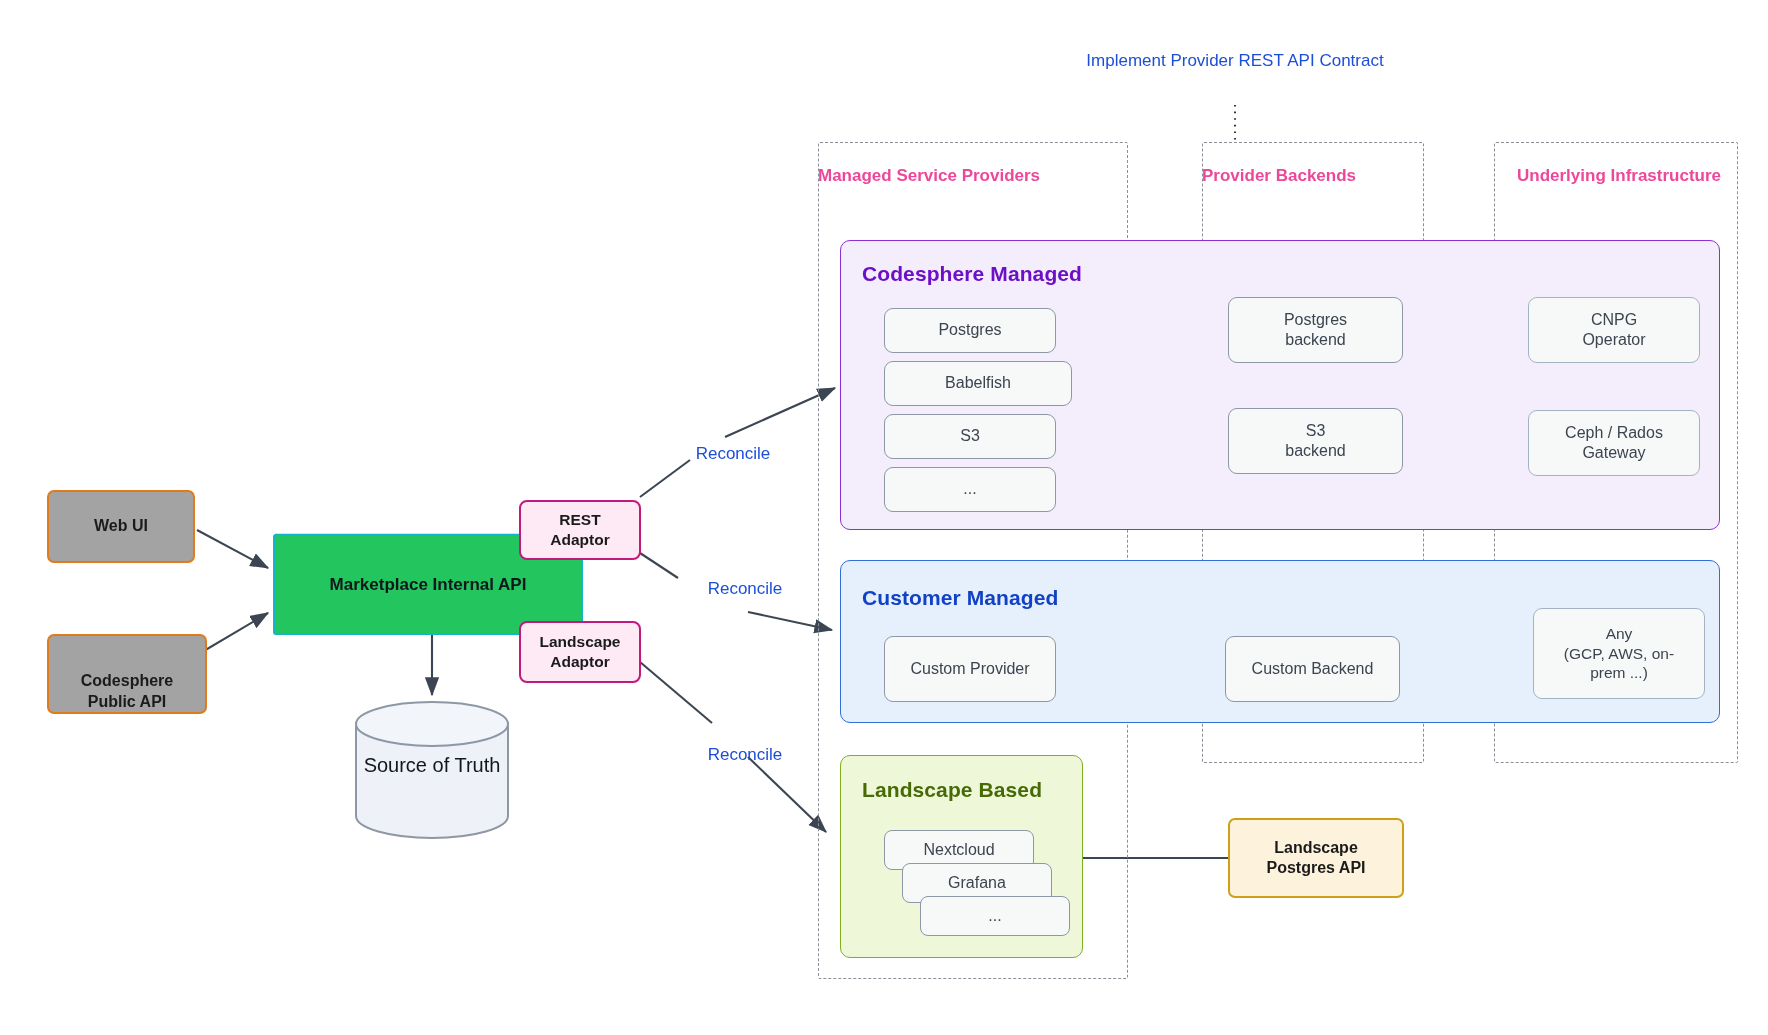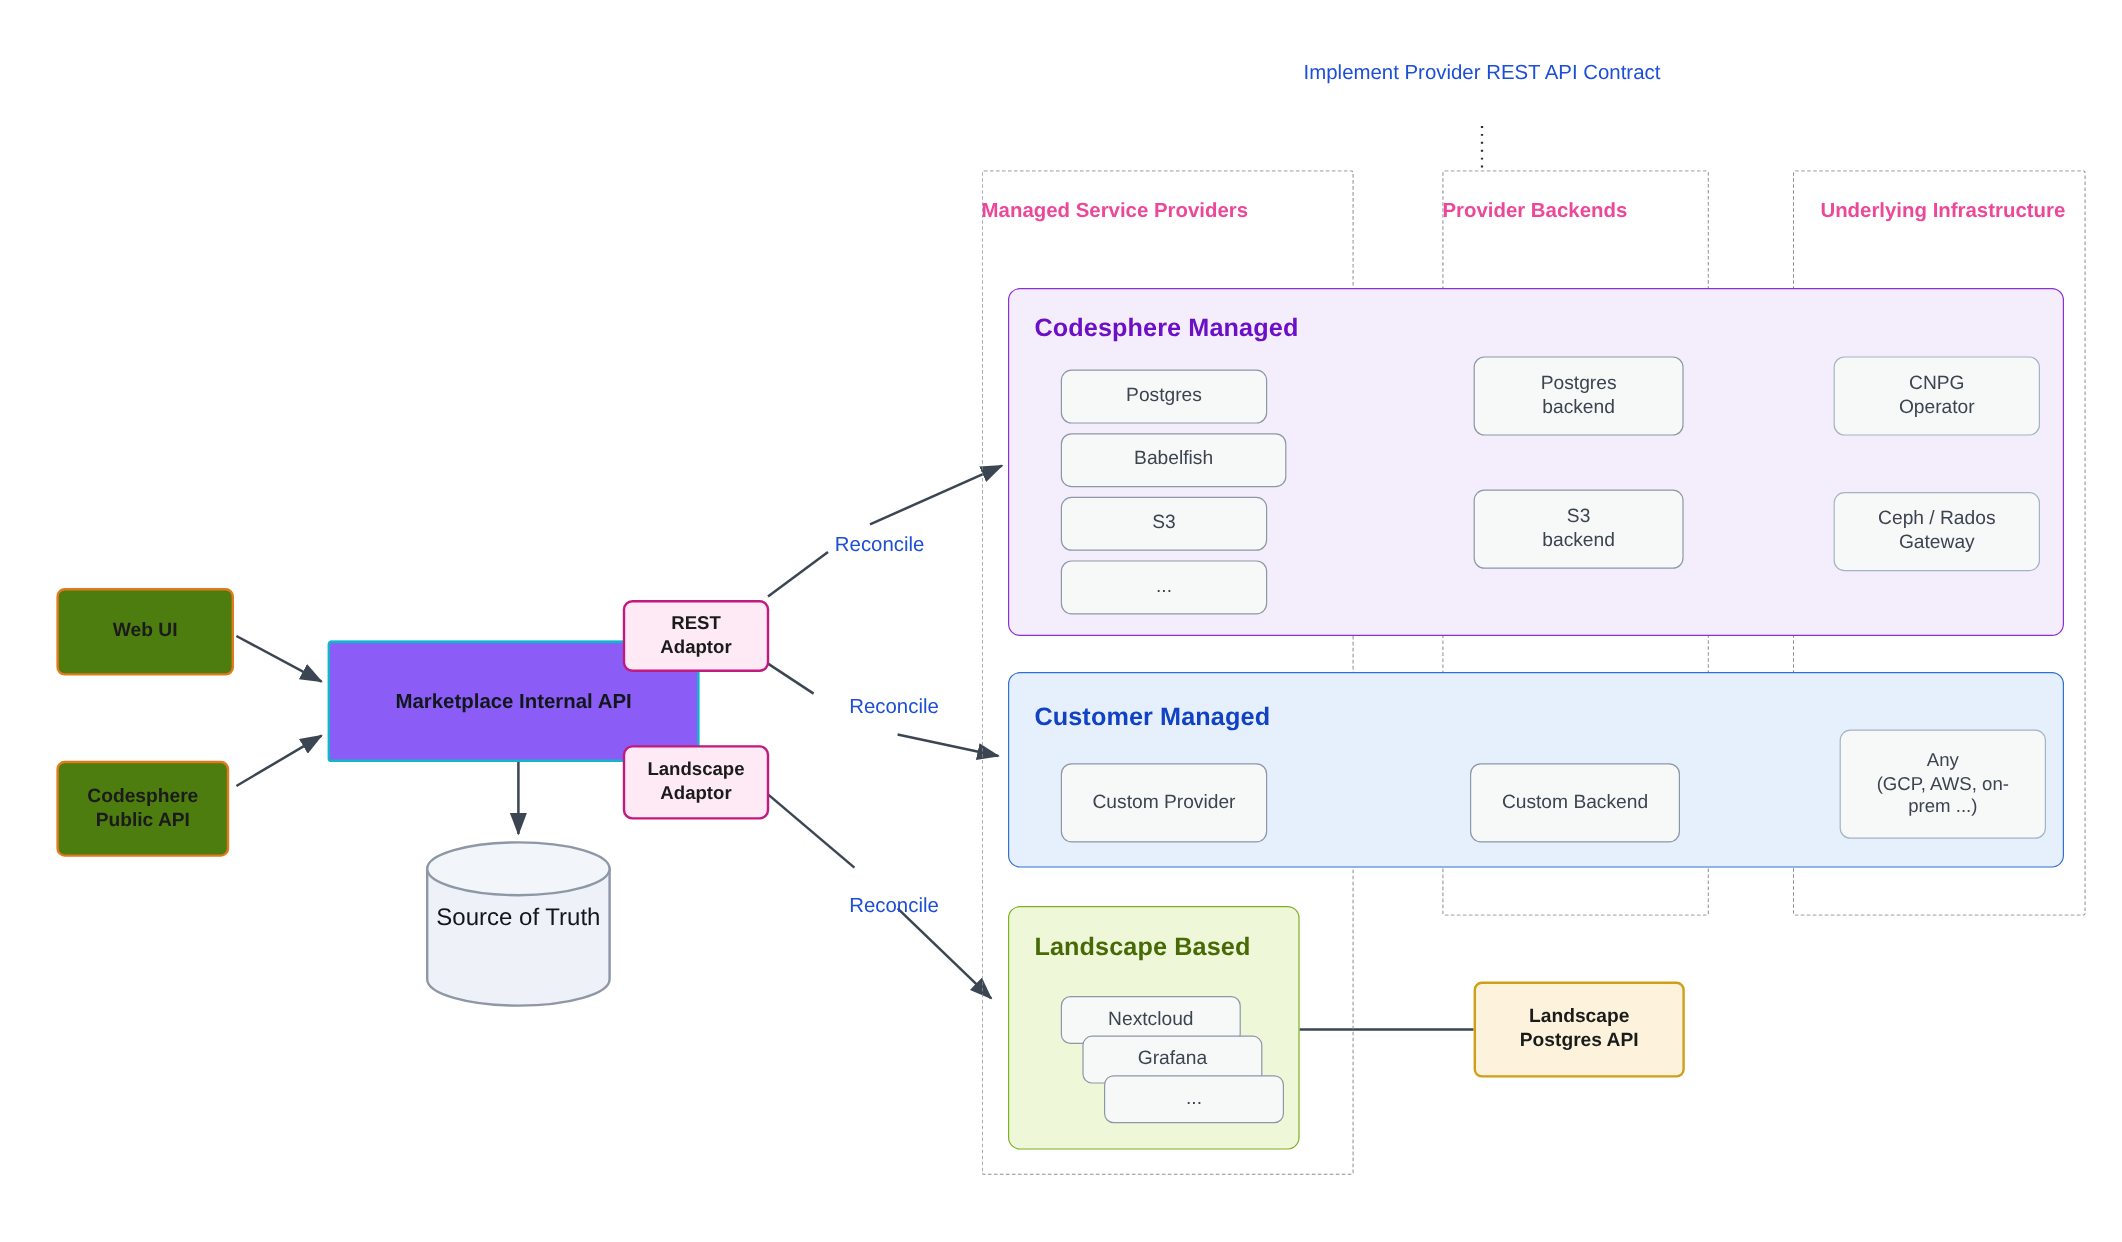--- a/index.html
+++ b/index.html
@@ -31,30 +31,30 @@
     display: flex;
     align-items: center;
     justify-content: center;
     text-align: center;
     line-height: 1.28;
   }
   .node span { display: block; }
 
   
   .orange-node {
-    background: #4d7c0f;
+    background: #a3a3a3;
     border: 2px solid #e07a1b;
     border-radius: 7px;
     font-size: 16px;
     font-weight: 700;
     color: #1b1b1b;
   }
   
   .cyan-node {
-    background: #8b5cf6;
+    background: #22c55e;
     border: 2px solid #12b5cb;
     border-radius: 3px;
     font-size: 17px;
     font-weight: 700;
     color: #11181c;
   }
   
   .pink-node {
     background: #fdeaf4;
     border: 2.4px solid #c2197e;
@@ -290,21 +290,21 @@
   </div>
 
   <div class="node yellow-node" style="left:1228px; top:818px; width:176px; height:80px; flex-direction:column;">
     <span>Landscape</span>
     <span>Postgres API</span>
   </div>
 
   <div class="node orange-node" style="left:47px; top:490px; width:148px; height:73px;">
     <span>Web UI</span>
   </div>
-  <div class="node orange-node" style="left:47px; top:634px; width:144px; height:80px; flex-direction:column;">
+  <div class="node orange-node" style="left:47px; top:634px; width:160px; height:80px; flex-direction:column;justify-content:flex-end;">
     <span>Codesphere</span>
     <span>Public API</span>
   </div>
 
   <div class="node cyan-node" style="left:273px; top:534px; width:310px; height:101px;">
     <span>Marketplace Internal API</span>
   </div>
 
   <div class="node pink-node" style="left:519px; top:500px; width:122px; height:60px; flex-direction:column;">
     <span>REST</span>

